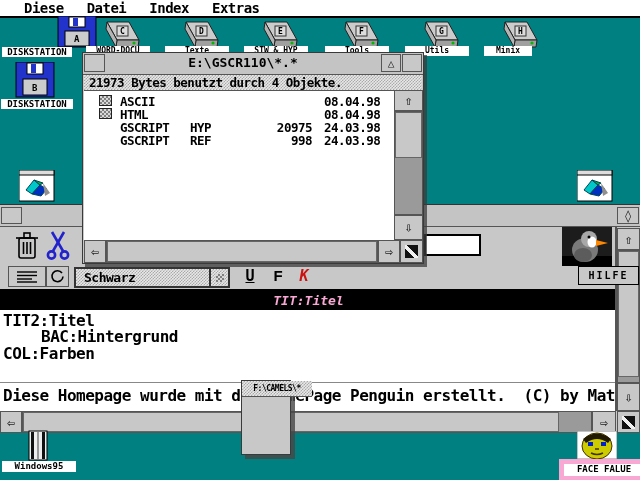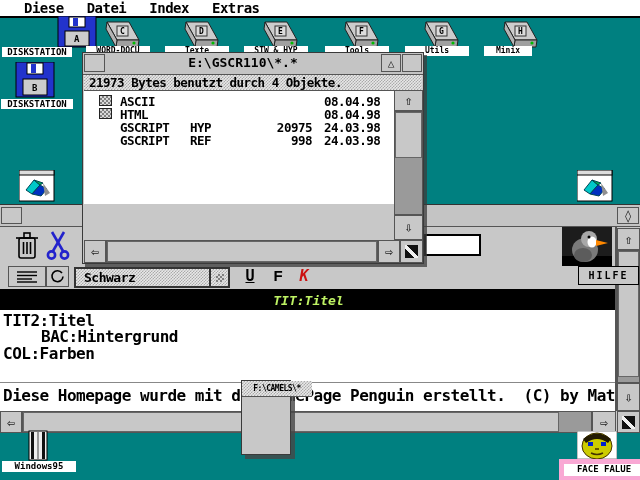--- a/index.html
+++ b/index.html
@@ -224,21 +224,21 @@
       </span>
     </div>
     <div class="abs" style="left:240px;top:62px;width:20px;height:18px;font-size:15px;text-decoration:underline;text-align:center;">U</div>
     <div class="abs" style="left:268px;top:62px;width:20px;height:18px;font-size:15px;text-align:center;font-family:'Liberation Sans',sans-serif;font-weight:bold;">F</div>
     <div class="abs" style="left:294px;top:62px;width:20px;height:18px;font-size:15px;font-style:italic;color:#cc1111;text-align:center;">K</div>
 
     <div class="abs" style="left:578px;top:61px;width:61px;height:19px;background:#c8c8c8;border:1px solid #000;box-sizing:border-box;display:flex;align-items:center;justify-content:center;font-size:10px;letter-spacing:2px;z-index:4;">HILFE</div>
 
     <div class="abs" style="left:0;top:84px;width:617px;height:3px;background:#000;"></div>
 
-    <div class="abs" style="left:0;top:87px;width:617px;height:18px;background:#000;color:#bef264;font-style:italic;font-size:13px;text-align:center;line-height:18px;">TIT:Titel</div>
+    <div class="abs" style="left:0;top:87px;width:617px;height:18px;background:#000;color:#f9a8d4;font-style:italic;font-size:13px;text-align:center;line-height:18px;">TIT:Titel</div>
 
     <div class="abs" style="left:0;top:105px;width:615px;height:101px;background:#fff;">
       <div class="ed-line abs" style="left:3px;top:3px;">TIT2:Titel</div>
       <div class="ed-line abs" style="left:3px;top:19px;padding-left:38px;">BAC:Hintergrund</div>
       <div class="ed-line abs" style="left:3px;top:36px;">COL:Farben</div>
       <div class="abs" style="left:0;top:72px;width:615px;height:1px;background:#888;"></div>
       <div class="ed-line abs" style="left:3px;top:78px;">Diese Homepage wurde mit dem HomePage Penguin erstellt.  (C) by Matthias Jaap</div>
     </div>
 
     <div class="abs" style="left:615px;top:21px;width:2px;height:185px;background:#555;"></div>
@@ -260,21 +260,21 @@
 
   <div class="abs win" style="left:82px;top:52px;width:342px;height:212px;z-index:5;">
     <div class="abs" style="left:0;top:0;width:340px;height:21px;background:#c4c4c4;border-bottom:1px solid #555;">
       <div class="abs gadget dither" style="left:1px;top:1px;width:21px;height:18px;"></div>
       <div class="titletext" style="left:23px;width:274px;">E:\GSCR110\*.*</div>
       <div class="abs gadget" style="left:298px;top:1px;width:20px;height:18px;font-size:11px;">△</div>
       <div class="abs gadget dither" style="left:319px;top:1px;width:20px;height:18px;"></div>
     </div>
     <div class="abs dither-light" style="left:1px;top:22px;width:338px;height:15px;font-size:12.5px;line-height:15px;padding-left:5px;box-sizing:border-box;letter-spacing:-0.5px;white-space:pre;">21973 Bytes benutzt durch 4 Objekte.</div>
 
-    <div class="abs" style="left:1px;top:37px;width:310px;height:114px;background:#fff;border-top:1px solid #555;box-sizing:border-box;padding-top:4px;">
+    <div class="abs" style="left:1px;top:37px;width:310px;height:150px;background:#fff;border-top:1px solid #555;box-sizing:border-box;padding-top:4px;">
       <div class="filerow">
         <span class="c-icon"><span class="folder-mini dither"></span></span>
         <span class="c-name">ASCII</span>
         <span class="c-ext"></span>
         <span class="c-size"></span>
         <span class="c-date">08.04.98</span>
       </div>
       <div class="filerow">
         <span class="c-icon"><span class="folder-mini dither"></span></span>
         <span class="c-name">HTML</span>

